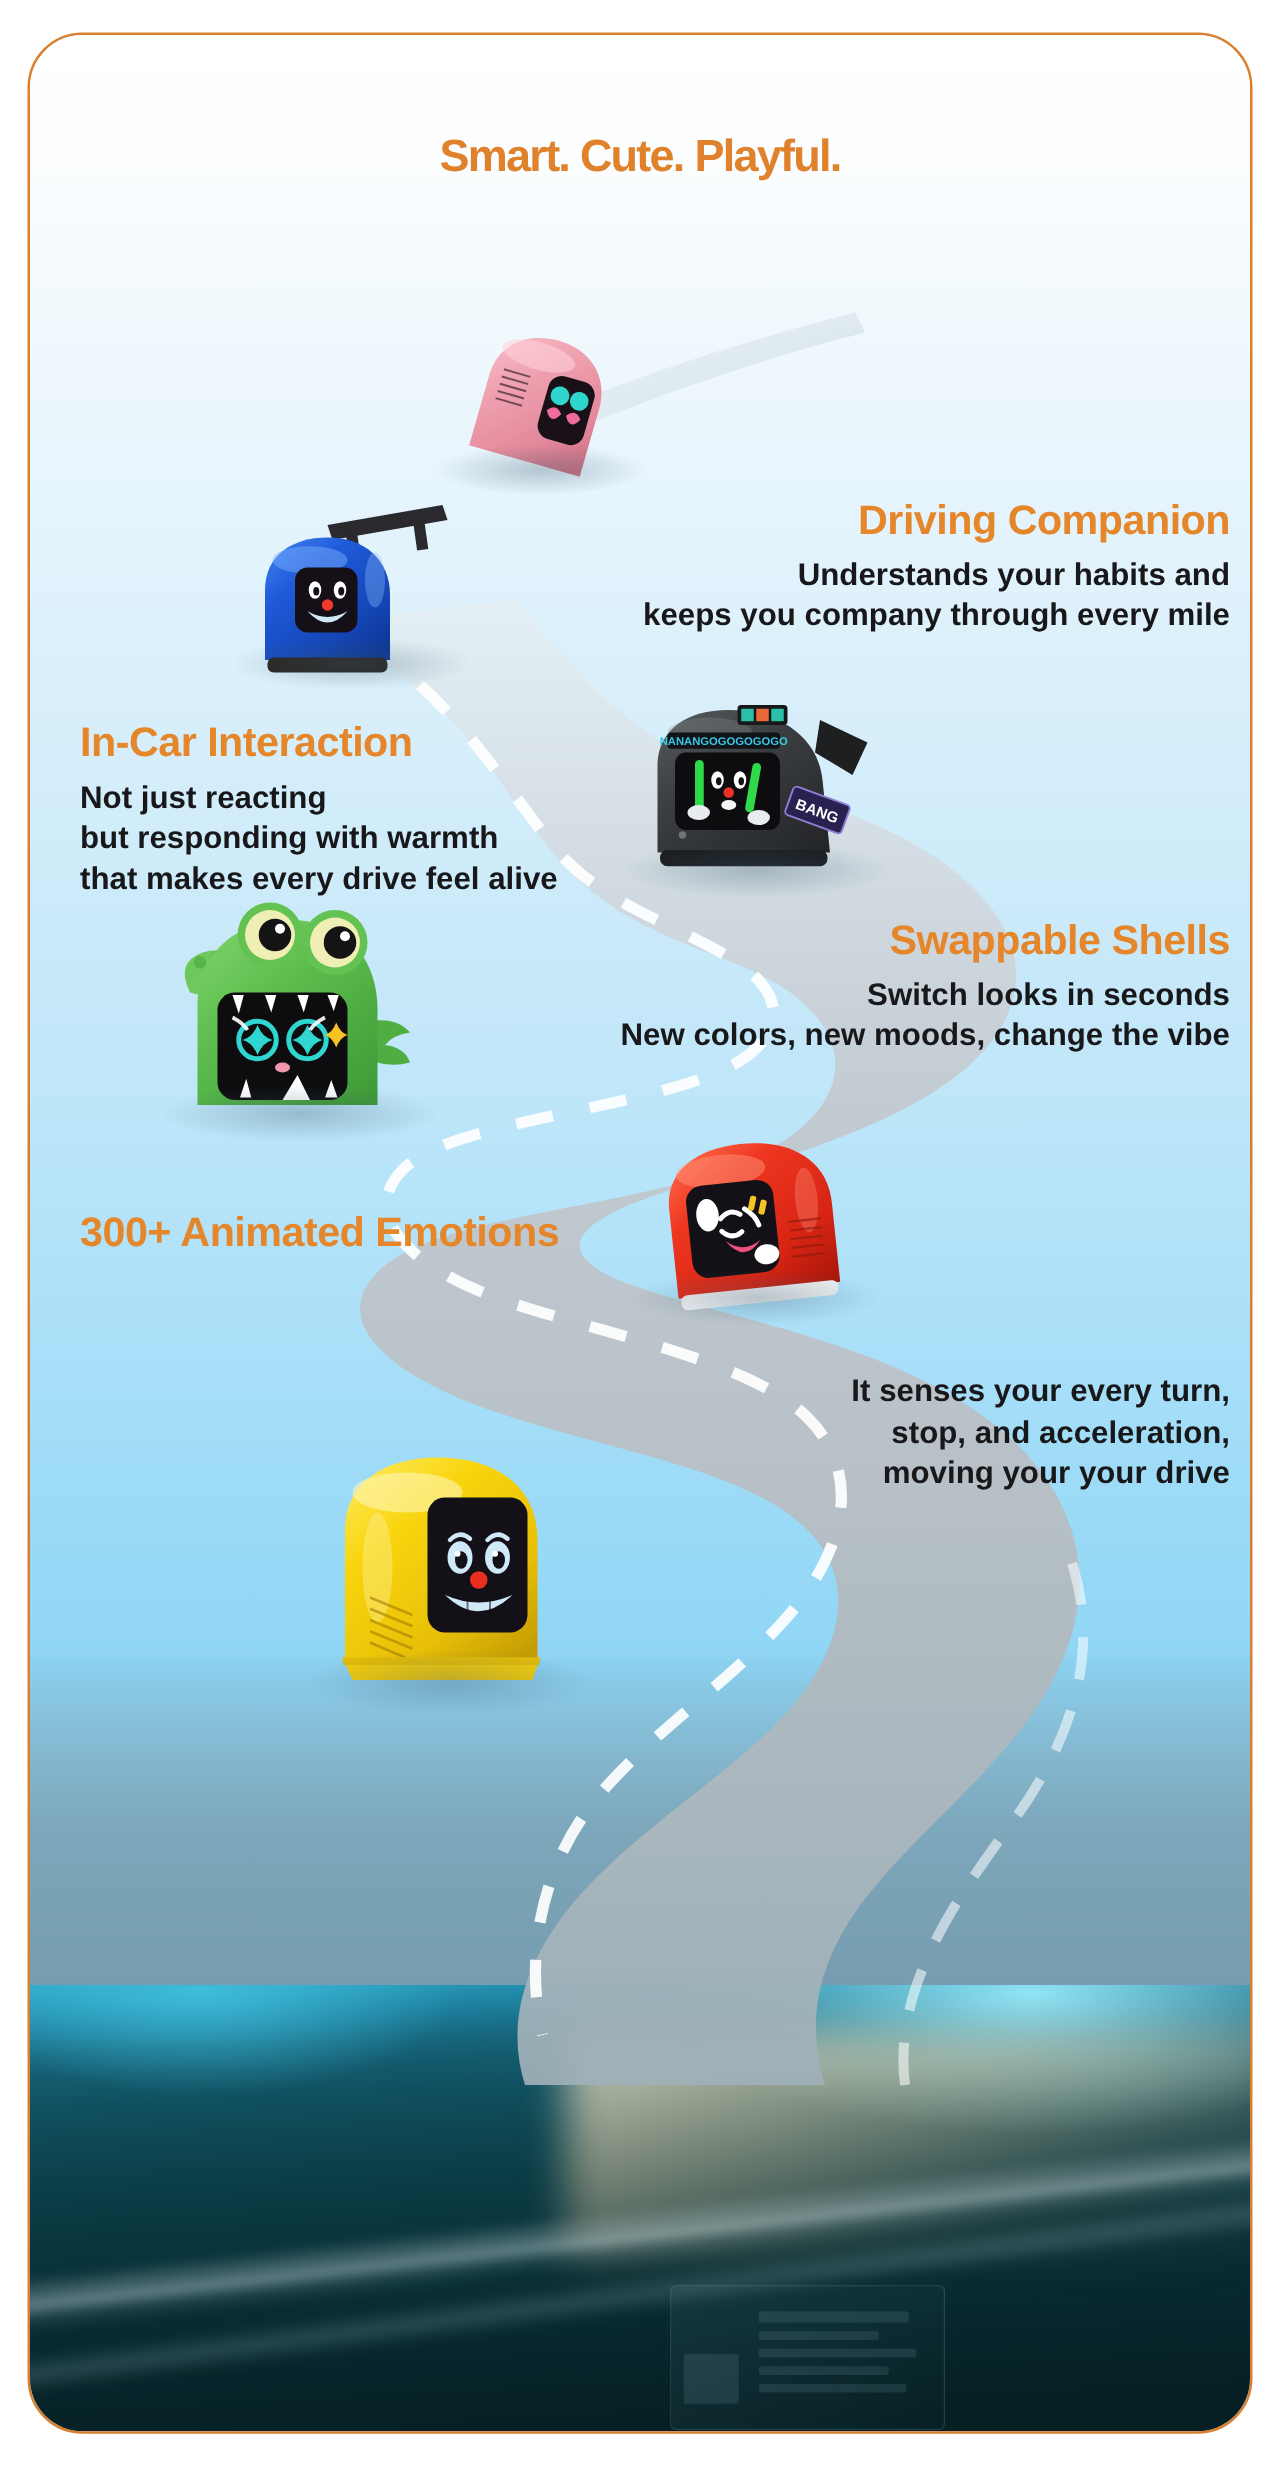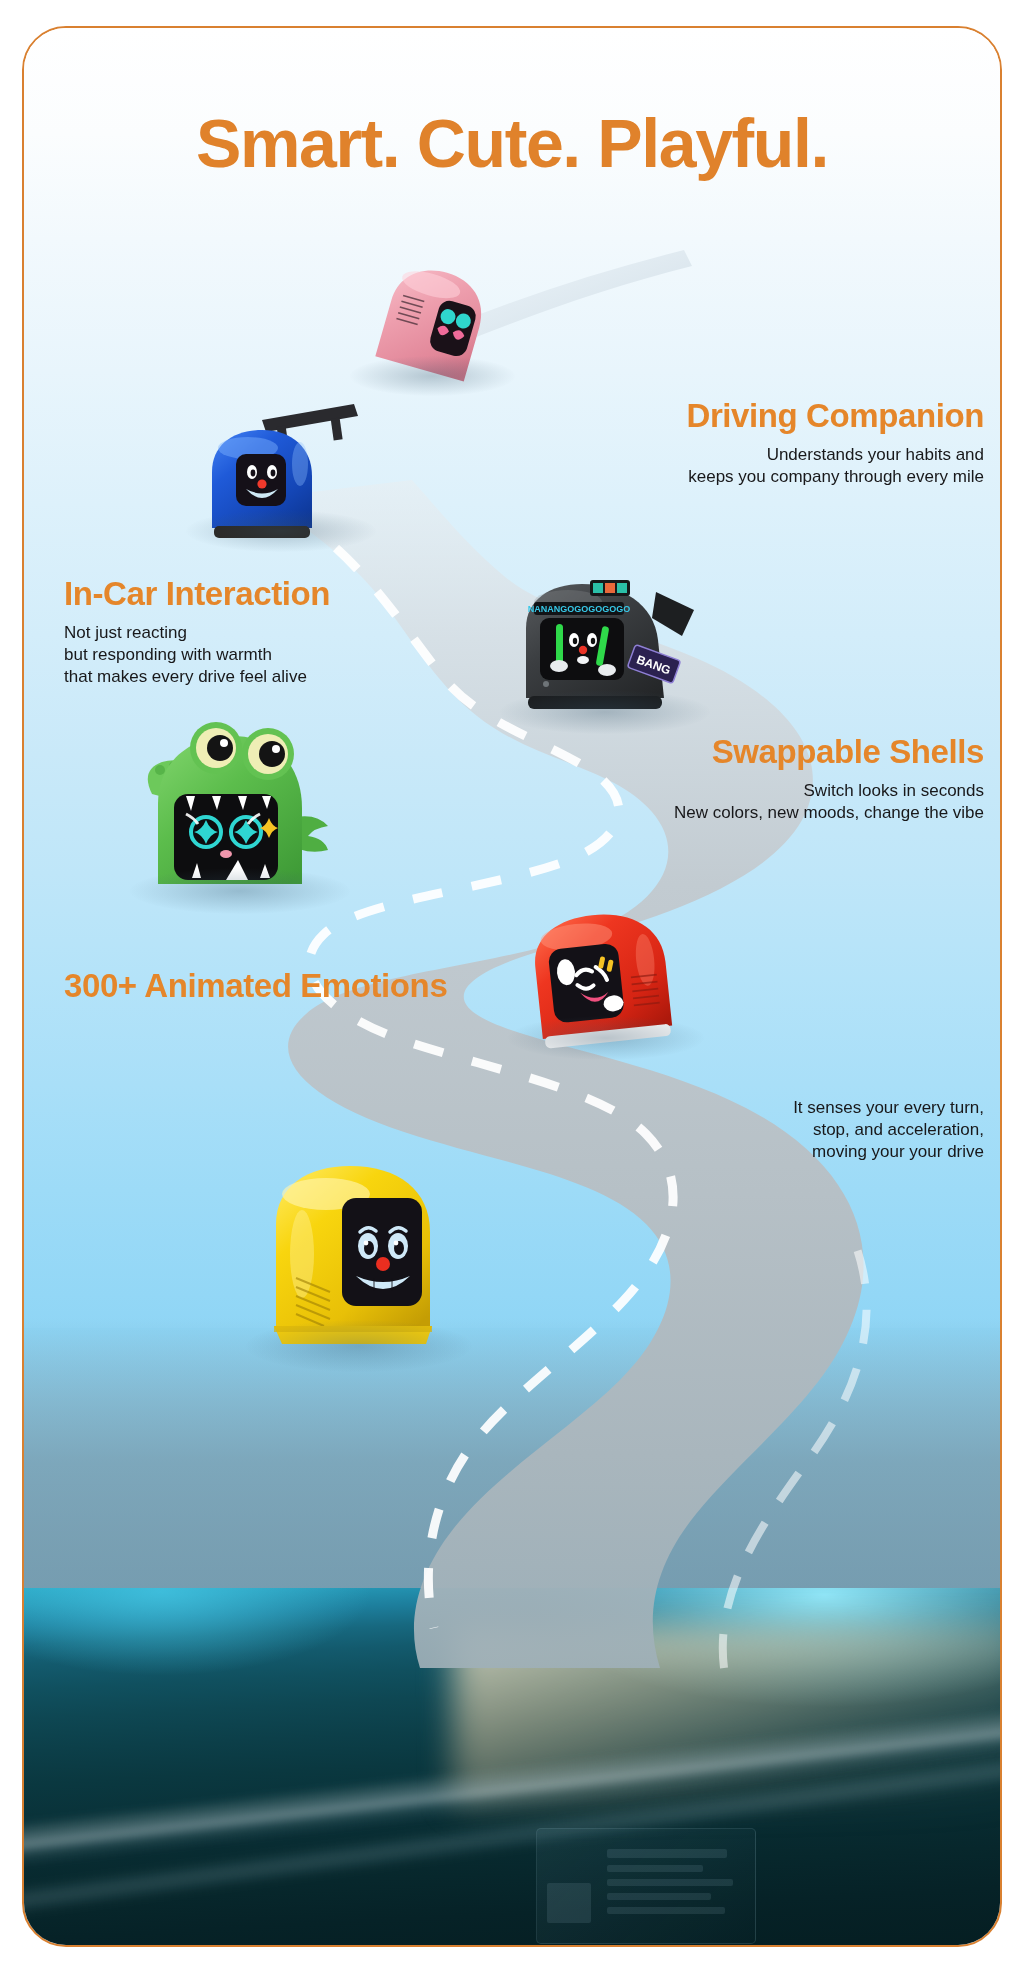--- a/index.html
+++ b/index.html
@@ -98,29 +98,29 @@
   
   .road-wrap { position: absolute; left: 0; top: 0; width: 980px; height: 1921px; }
   
   .block { position: absolute; }
   .block h3 {
     font-size: 33px; font-weight: 700; color: #e5862a;
     letter-spacing: -0.4px; line-height: 1.12;
     white-space: nowrap;
   }
   .block p {
-    font-size: 17px; color: #18181a; line-height: 1.30;
-    margin-top: 9px; white-space: pre-line; font-weight: 400;
+    font-size: 25px; color: #18181a; line-height: 1.30;
+    margin-top: 9px; white-space: pre-line; font-weight: 700;
   }
   .block.right { text-align: right; }
   .block.left  { text-align: left; }
   .title {
     position: absolute; left: 0; right: 0; top: 76px;
     text-align: center;
-    font-size: 68px; font-weight: 800; color: #e0822b;
+    font-size: 36px; font-weight: 800; color: #e0822b;
     letter-spacing: -1.4px;
   }
   
   .prod { position: absolute; }
   .shadow {
     position: absolute;
     background: radial-gradient(ellipse at center, rgba(60,90,110,.30) 0%, rgba(60,90,110,0) 72%);
     border-radius: 50%;
   }
 </style>
@@ -263,21 +263,21 @@
         <g fill="#151018">
           <ellipse cx="61" cy="85" rx="2.4" ry="3.4"></ellipse>
           <ellipse cx="81" cy="85" rx="2.4" ry="3.4"></ellipse>
         </g>
         <circle cx="70" cy="96" r="4.6" fill="#f0392c"></circle>
         <path d="M 54 101 q 16 18 32 0 q -16 9 -32 0 Z" fill="#cfe9f6"></path>
         <rect x="22" y="138" width="96" height="12" rx="5" fill="#2a2622"></rect>
       </svg>
     </div>
 
-    <div class="prod" style="left:480px; top:528px; width:200px; height:175px;">
+    <div class="prod" style="left:480px; top:512px; width:200px; height:175px;">
       <div class="shadow" style="left:-4px; top:134px; width:210px; height:44px;"></div>
       <svg viewBox="0 0 200 175" width="200" height="175">
         <defs>
           <linearGradient id="blackg" x1="0.1" y1="0" x2="0.9" y2="1">
             <stop offset="0" stop-color="#55585b"></stop>
             <stop offset="0.4" stop-color="#3b3e41"></stop>
             <stop offset="1" stop-color="#242628"></stop>
           </linearGradient>
         </defs>
         <path d="M 152 36 L 190 54 L 178 80 L 148 62 Z" fill="#1d1f21"></path>

